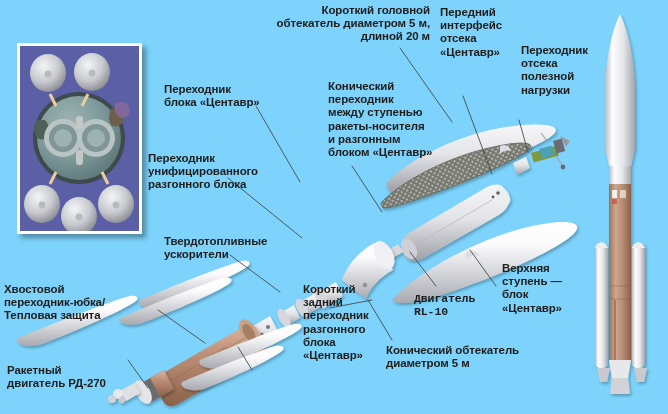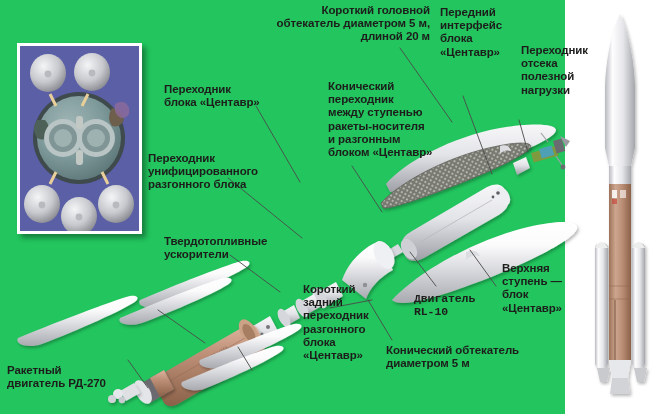--- a/index.html
+++ b/index.html
@@ -1,17 +1,17 @@
 <!DOCTYPE html>
 <html><head>
 <meta charset="utf-8">
 <style>
   html,body{margin:0;padding:0;background:#ffffff;}
   body{width:668px;height:414px;overflow:hidden;font-family:"Liberation Sans",sans-serif;}
-  #stage{position:relative;width:565px;height:414px;background:#22c55e;}
+  #stage{position:relative;width:668px;height:414px;background:#7dd3fc;}
   svg.layer{position:absolute;left:0;top:0;width:668px;height:414px;}
 
   .lbl{
     position:absolute;
     font-family:"Liberation Sans",sans-serif;
     font-weight:bold;
     font-size:11.5px;
     line-height:13.2px;
     color:#1d1d1b;
     white-space:pre-line;
@@ -297,35 +297,38 @@
 
   <div class="lbl l" style="left:288px;top:80px;width:140px;margin-left:40px;">Конический
 переходник
 между ступенью
 ракеты-носителя
 и разгонным
 блоком «Центавр»</div>
 
   <div class="lbl l" style="left:440px;top:6px;width:90px;">Передний
 интерфейс
-блока
+отсека
 «Центавр»</div>
 
   <div class="lbl l" style="left:521px;top:44px;width:96px;">Переходник
 отсека
 полезной
 нагрузки</div>
 
   <div class="lbl l" style="left:148px;top:152px;width:136px;">Переходник
 унифицированного
 разгонного блока</div>
 
   <div class="lbl l" style="left:151px;top:235px;width:122px;margin-left:13px;">Твердотопливные
 ускорители</div>
 
+  <div class="lbl l" style="left:4px;top:283px;width:138px;">Хвостовой
+переходник-юбка/
+Тепловая защита</div>
 
   <div class="lbl l" style="left:7px;top:364px;width:136px;">Ракетный
 двигатель РД-270</div>
 
   <div class="lbl l" style="left:303px;top:283px;width:92px;">Короткий
 задний
 переходник
 разгонного
 блока
 «Центавр»</div>

